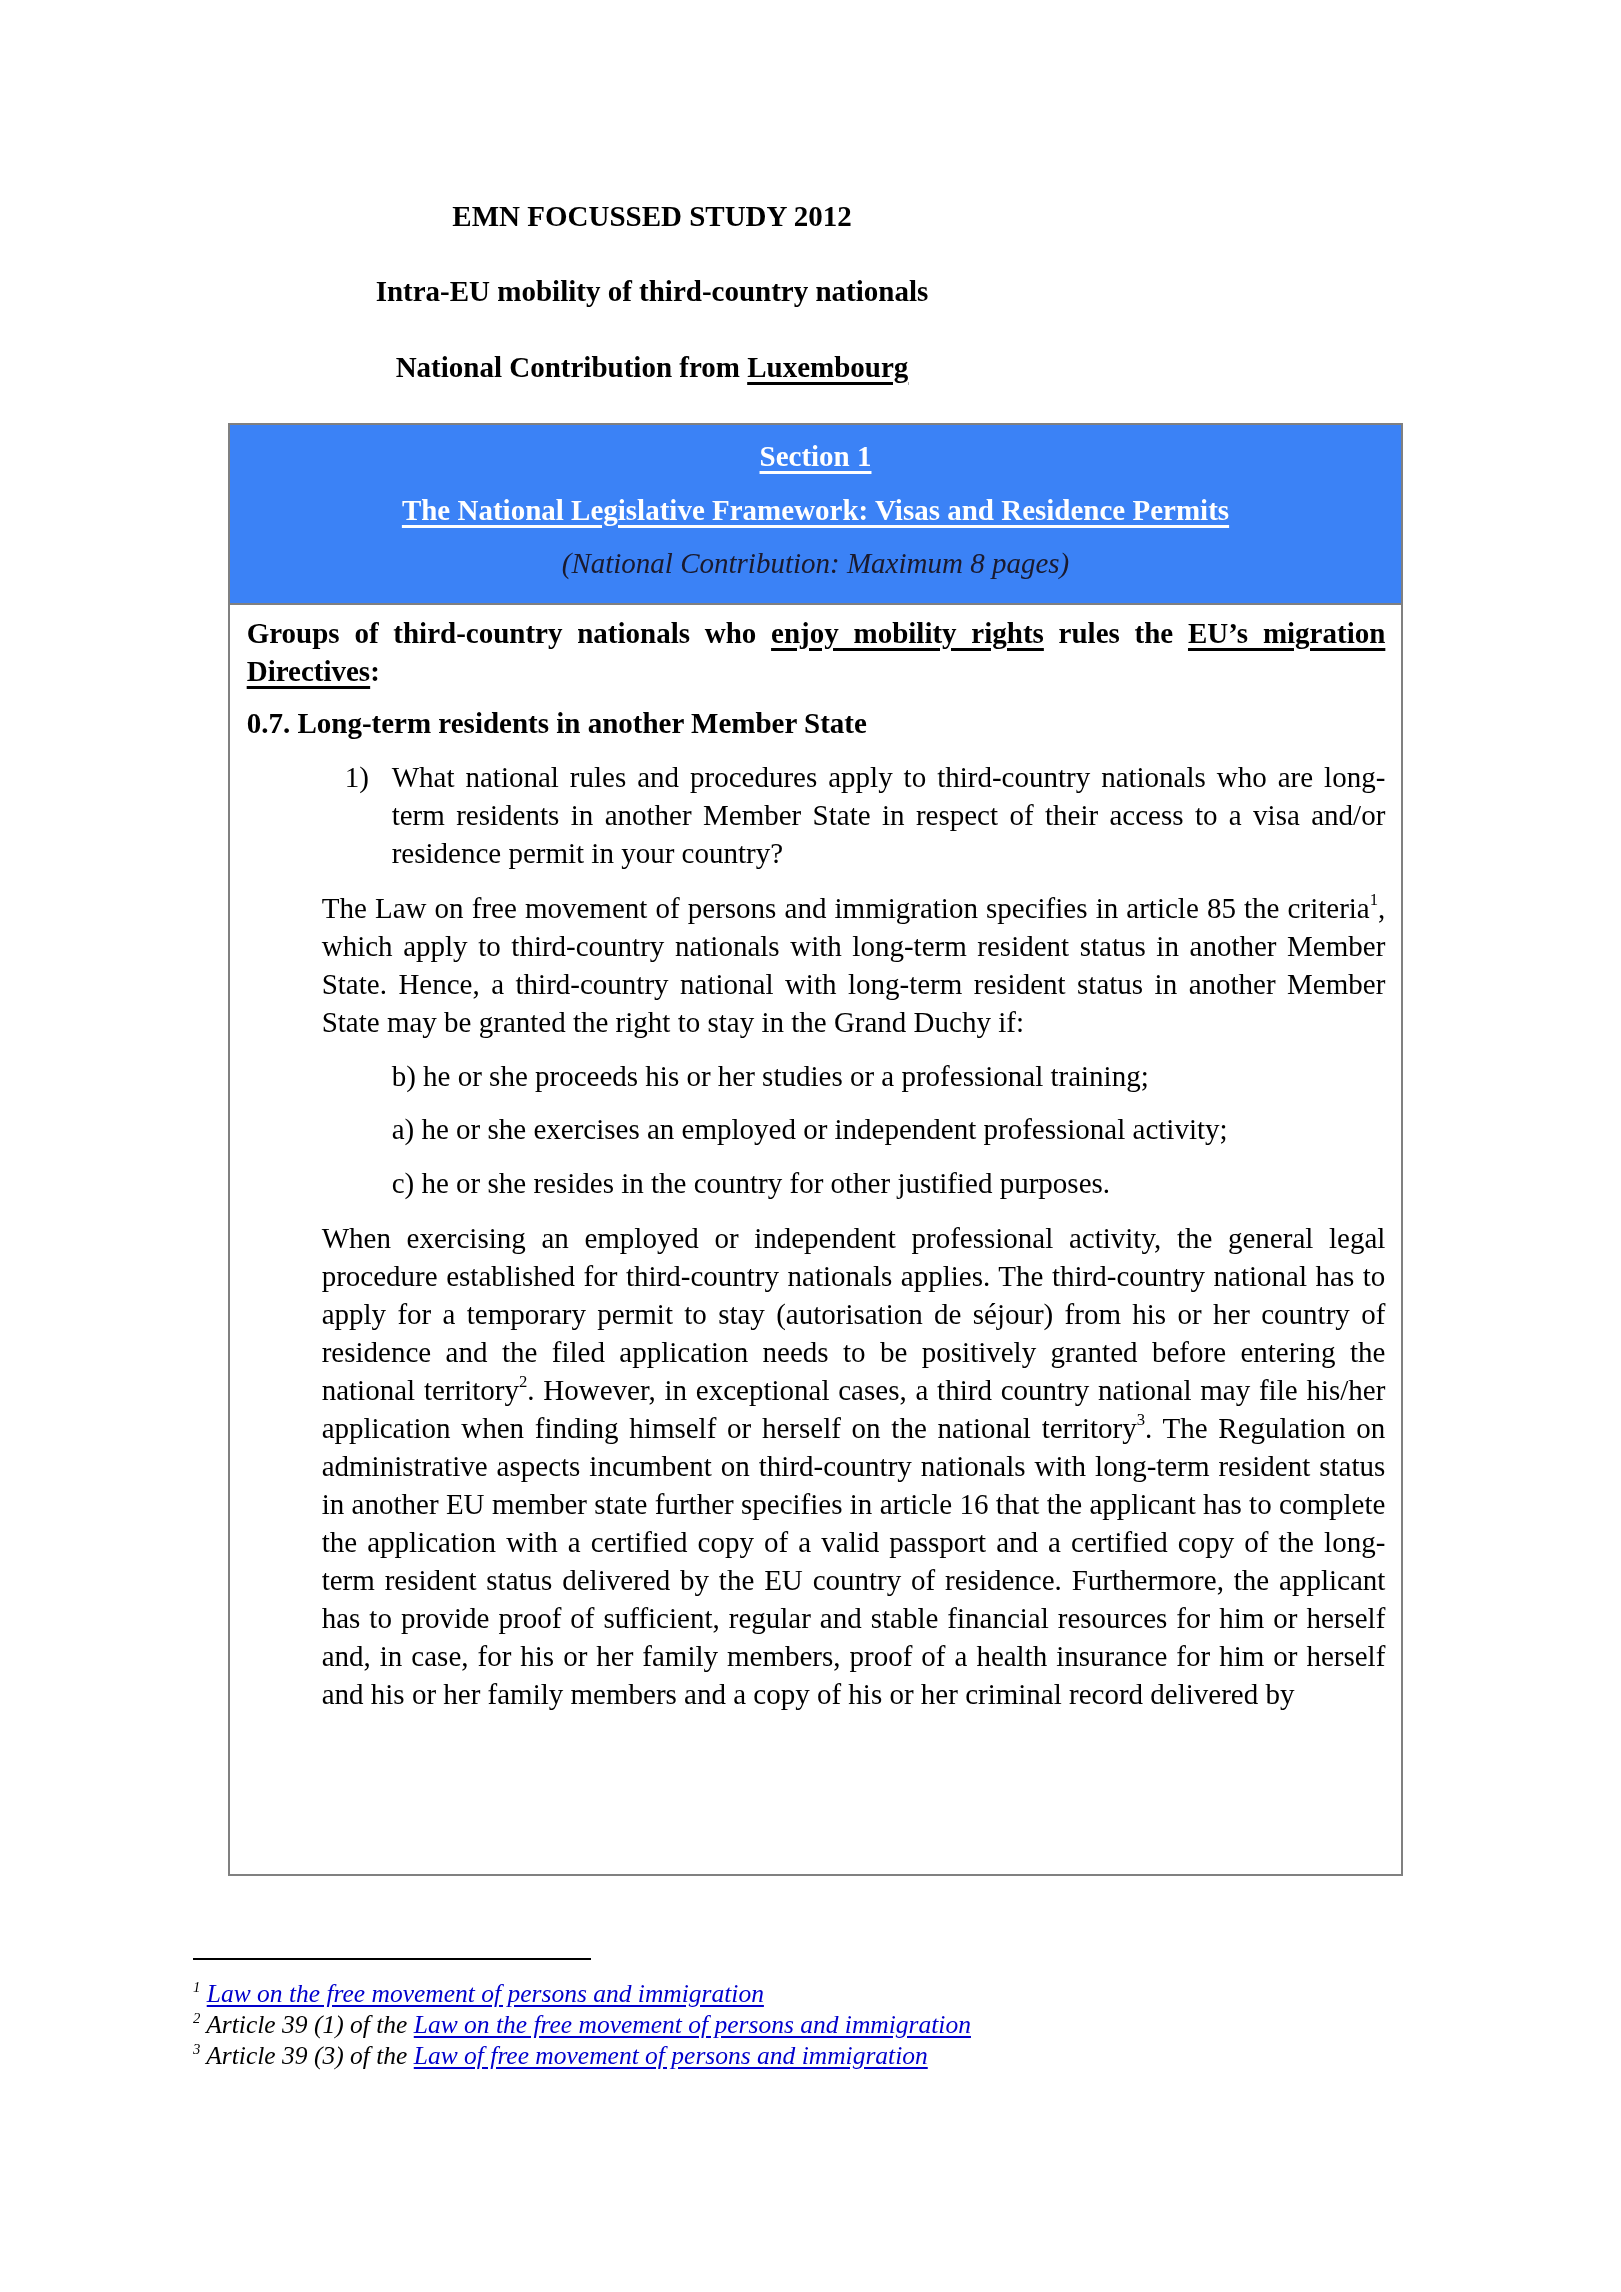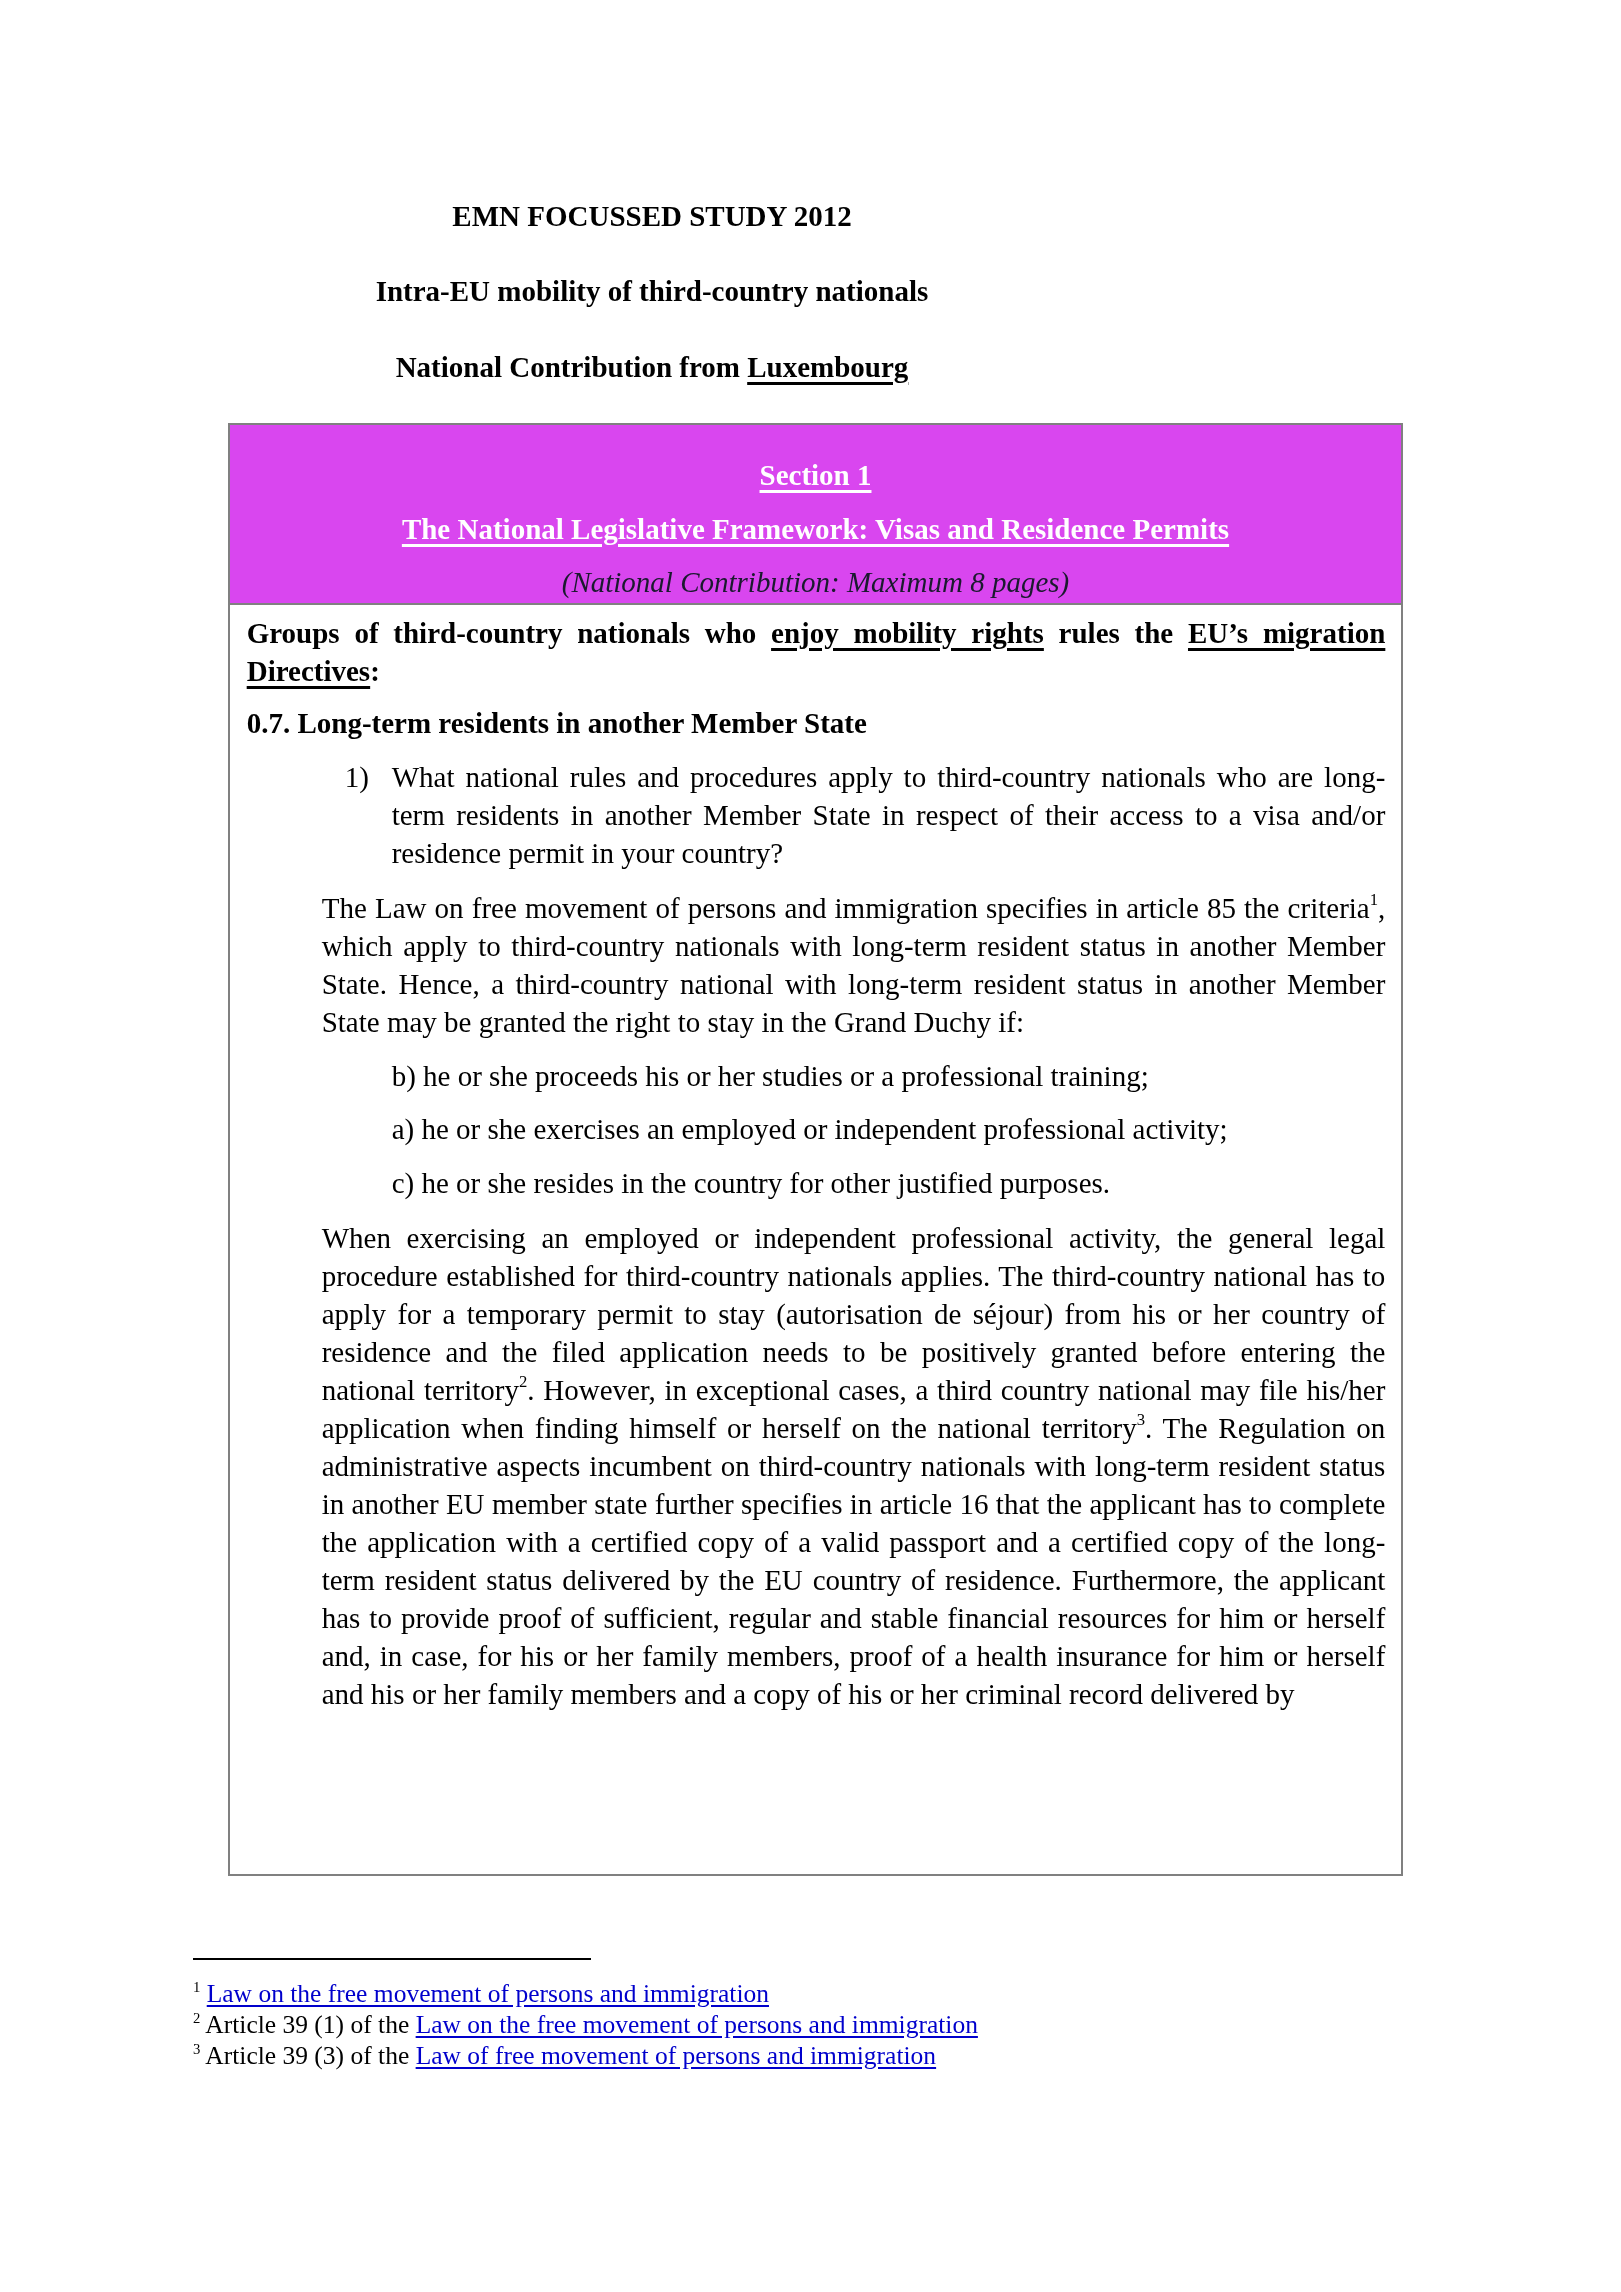--- a/index.html
+++ b/index.html
@@ -14,23 +14,23 @@
   .t1 { top: 199px; }
   .t2 { top: 274px; }
   .t3 { top: 350px; }
   .u { text-decoration: underline; text-decoration-thickness: 2.9px; text-underline-offset: 4.9px; }
 
   .box {
     position: absolute; left: 228px; top: 423px; width: 1171px; height: 1449px;
     border: 2.9px solid #808080; box-sizing: content-box; overflow: hidden;
   }
   .box-header {
-    background: #d946ef; color: #ffffff; text-align: center;
+    background: #3b82f6; color: #ffffff; text-align: center;
     height: 180px; border-bottom: 2.9px solid #808080; box-sizing: border-box;
-    padding-top: 23px;
+    padding-top: 4px;
   }
   .box-header .h-line { font-weight: bold; font-size: 29px; line-height: 54px; }
   .box-header .h-line span { text-decoration: underline; text-decoration-thickness: 2.9px; text-underline-offset: 4.9px; }
   .box-header .h-note { font-size: 29px; line-height: 53px; color: #1a1a2e; }
   .box-header .h-note i { font-style: italic; }
 
   .box-body { padding: 0 15.7px 0 16.7px; font-size: 29px; line-height: 38px; }
   .groups {
     font-weight: bold; text-align: justify; margin-top: 8.8px;
   }
@@ -42,21 +42,21 @@
   .para { margin-left: 75px; text-align: justify; margin-top: 16.7px; }
   .item { margin-left: 145px; margin-top: 15.7px; }
   sup { font-size: 16.7px; line-height: 0; vertical-align: super; position: relative; top: -2px; }
 
   .fn-rule {
     position: absolute; left: 193px; top: 1958px; width: 398px; height: 2px; background: #000;
   }
   .footnotes {
     position: absolute; left: 193px; top: 1978px; font-size: 25.5px; line-height: 31px;
   }
-  .fn { white-space: nowrap; }
+  .fn { white-space: nowrap; font-style: italic; }
   .fn sup { font-size: 14.7px; top: -1px; }
   .fn a { color: #0000CC; text-decoration: underline; text-underline-offset: 2.9px; }
 </style>
 </head>
 <body>
 
 <div class="title t1">EMN FOCUSSED STUDY 2012</div>
 <div class="title t2">Intra-EU mobility of third-country nationals</div>
 <div class="title t3"><span>National Contribution from </span><span class="u">Luxembourg</span></div>
 

